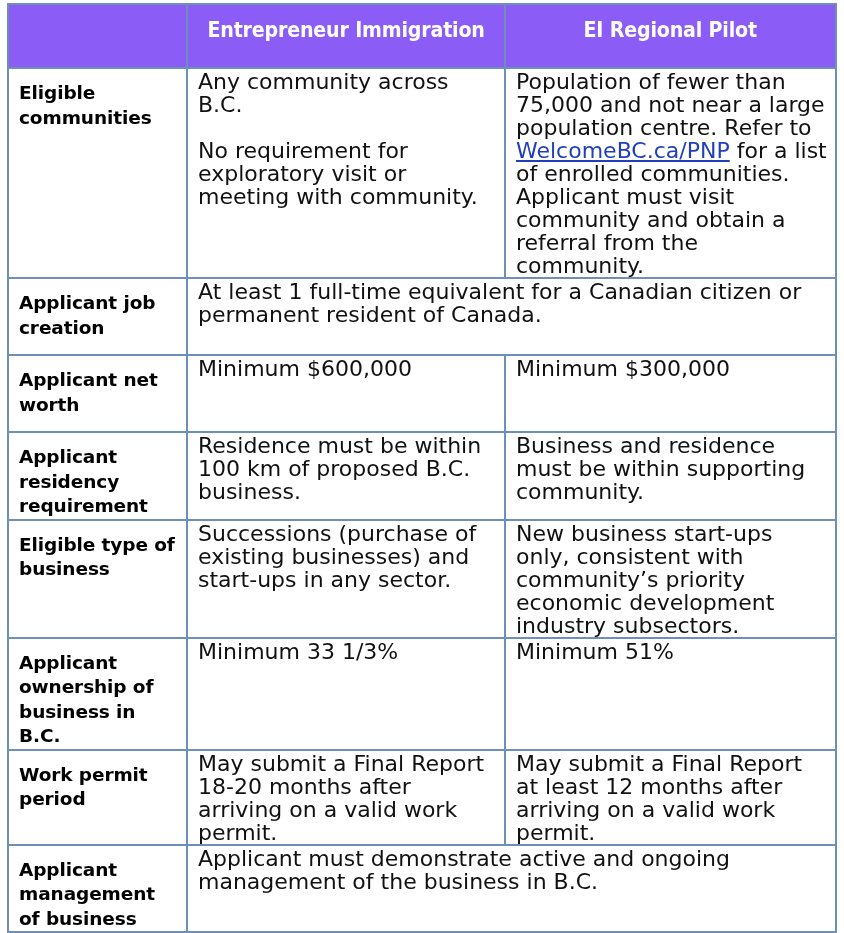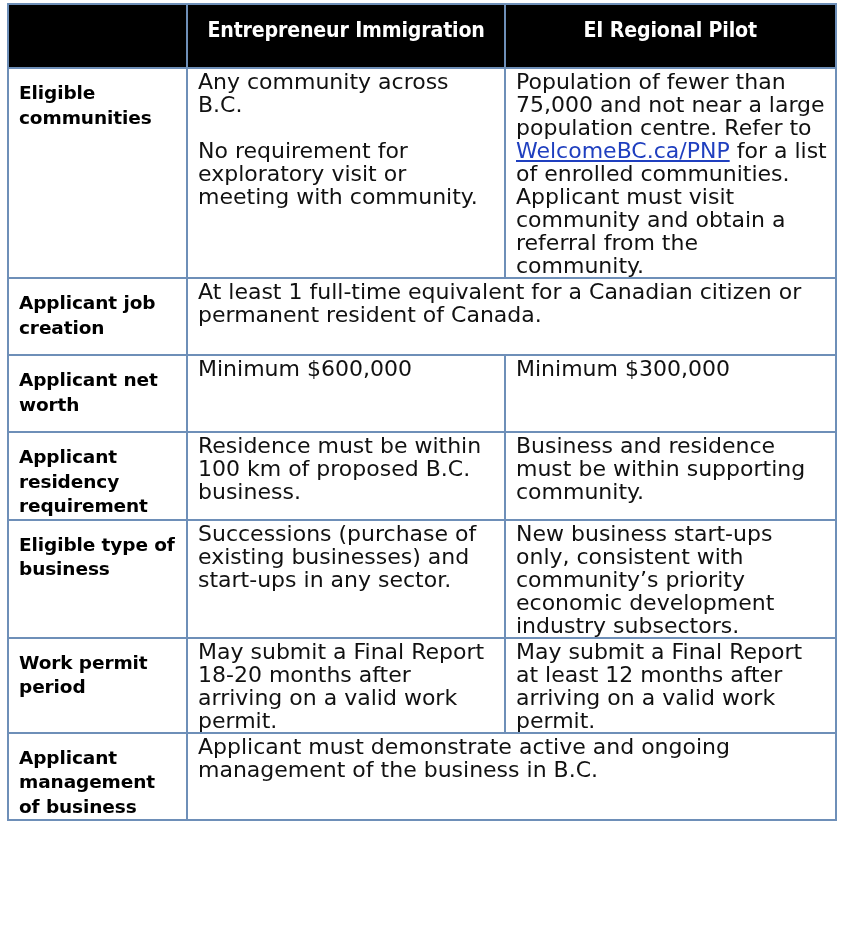--- a/index.html
+++ b/index.html
@@ -27,21 +27,21 @@
     }
     col.c1 { width: 179px; }
     col.c2 { width: 318px; }
     col.c3 { width: 331px; }
     th, td {
       border: 2px solid #6e8fb8;
       vertical-align: top;
       padding: 0;
     }
     thead th {
-      background: #000000;
+      background: #8b5cf6;
       color: #ffffff;
       height: 62px;
       font-weight: bold;
       font-size: 20.5px;
       text-align: center;
       vertical-align: middle;
       padding-top: 0;
       letter-spacing: -0.2px;
     }
     thead th .htext {
@@ -155,20 +155,31 @@
         <td class="label">
             <span class="txt">Eligible type of business</span>
           </td>
         <td>
             <span class="txt">Successions (purchase of existing businesses) and start-ups in any sector.</span>
           </td>
         <td>
             <span class="txt">New business start-ups only, consistent with community’s priority economic development industry subsectors.</span>
           </td>
       </tr>
+      <tr class="r8">
+        <td class="label">
+            <span class="txt">Applicant ownership of business in B.C.</span>
+          </td>
+        <td>
+            <span class="txt">Minimum 33 1/3%</span>
+          </td>
+        <td>
+            <span class="txt">Minimum 51%</span>
+          </td>
+      </tr>
       <tr class="r9">
         <td class="label">
             <span class="txt">Work permit period</span>
           </td>
         <td>
             <span class="txt">May submit a Final Report 18-20 months after arriving on a valid work permit.</span>
           </td>
         <td>
             <span class="txt">May submit a Final Report at least 12 months after arriving on a valid work permit.</span>
           </td>

